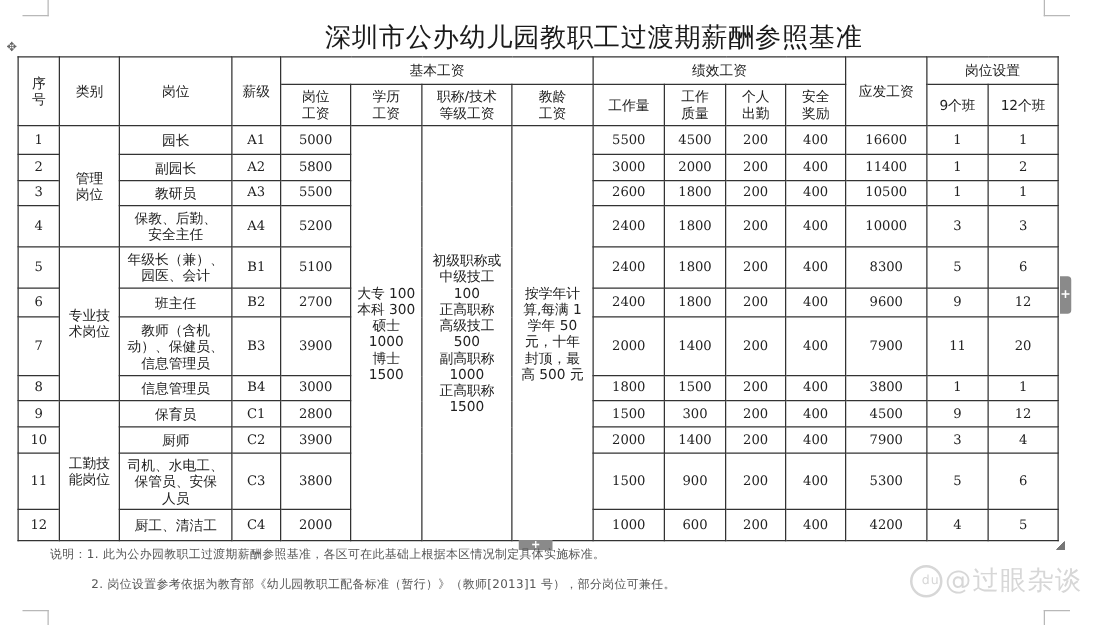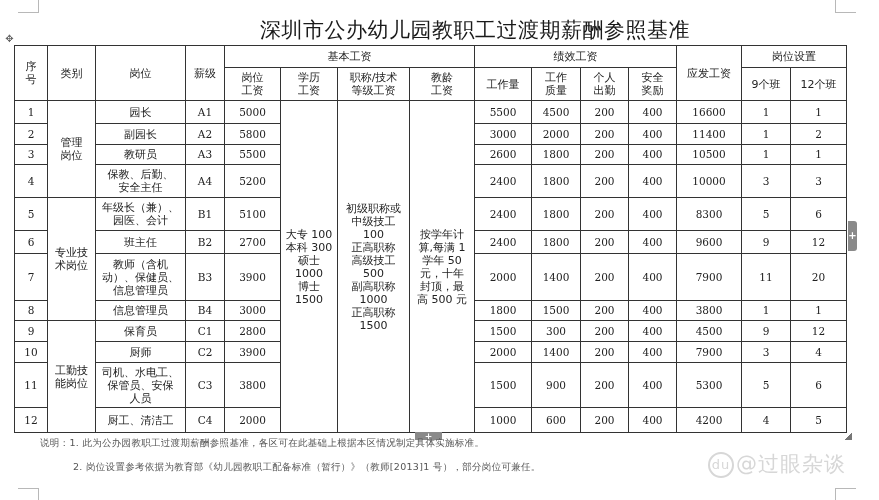--- a/index.html
+++ b/index.html
@@ -50,21 +50,21 @@
   .resize-handle {
     position: absolute; left: 845px; top: 433px; width: 7px; height: 7px;
     background: linear-gradient(135deg, transparent 45%, #777 45%);
   }
   .watermark {
     position: absolute; left: 708px; top: 450px; font-size: 21px; color: #d7d7d7; white-space: nowrap;
     letter-spacing: 1px;
   }
   .watermark .paw {
     display: inline-block; width: 22px; height: 22px; border: 2px solid #d7d7d7; border-radius: 50%;
-    font-size: 13px; line-height: 22px; text-align: center; vertical-align: middle; margin-right: 2px;
+    font-size: 10px; line-height: 22px; text-align: right; vertical-align: middle; margin-right: 2px; margin-left: 20px;
   }
 </style>
 </head>
 <body>
 
 <div class="corner tl"></div>
 <div class="corner tr"></div>
 <div class="corner bl"></div>
 <div class="corner br"></div>
 

